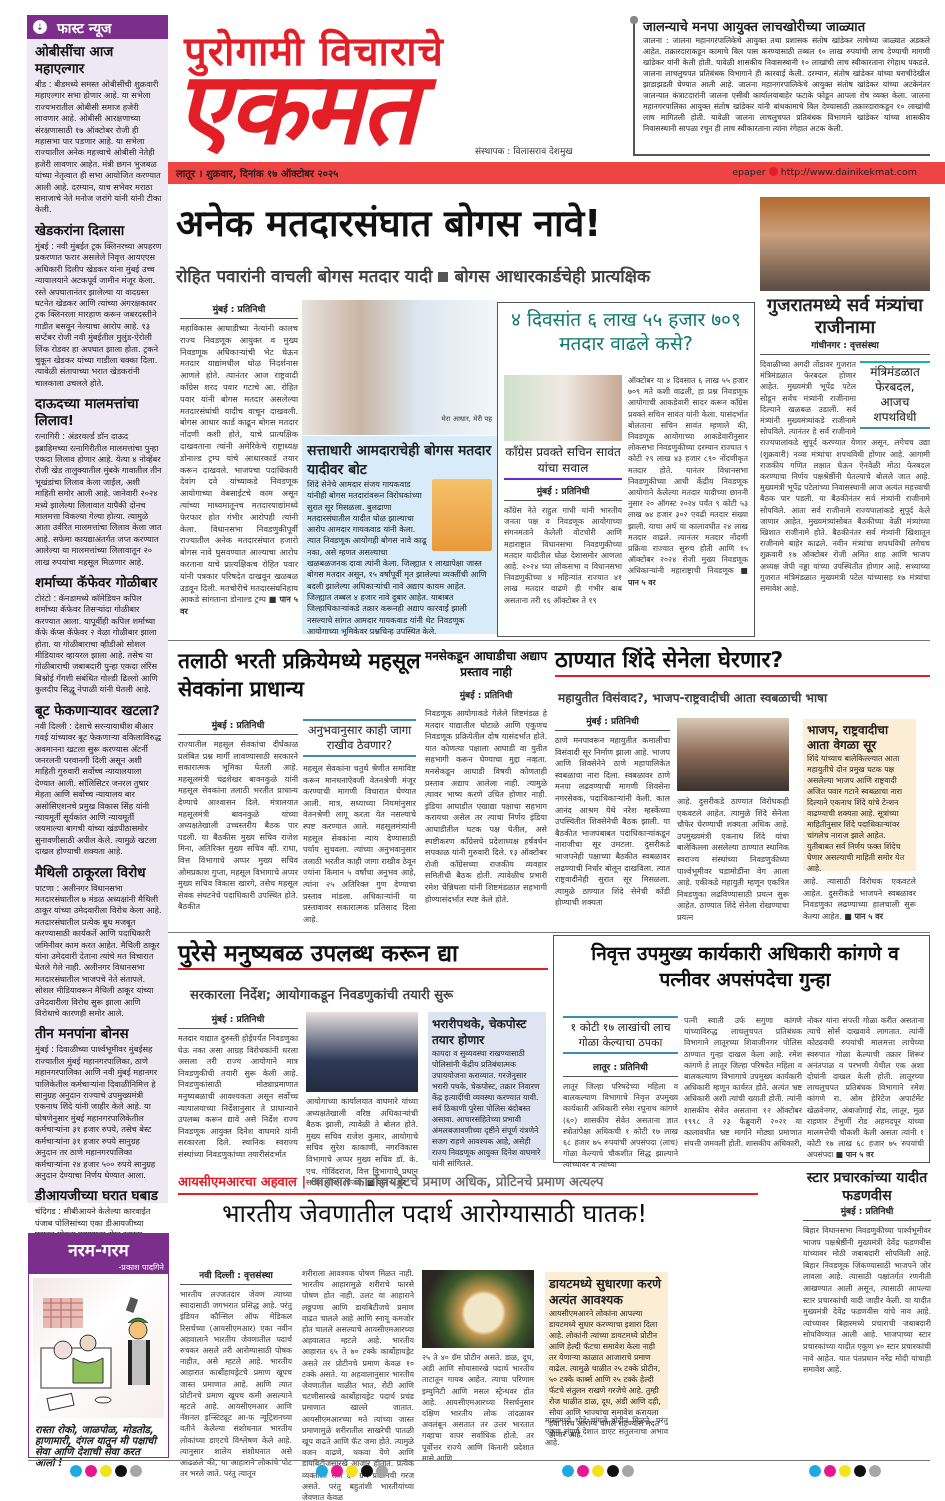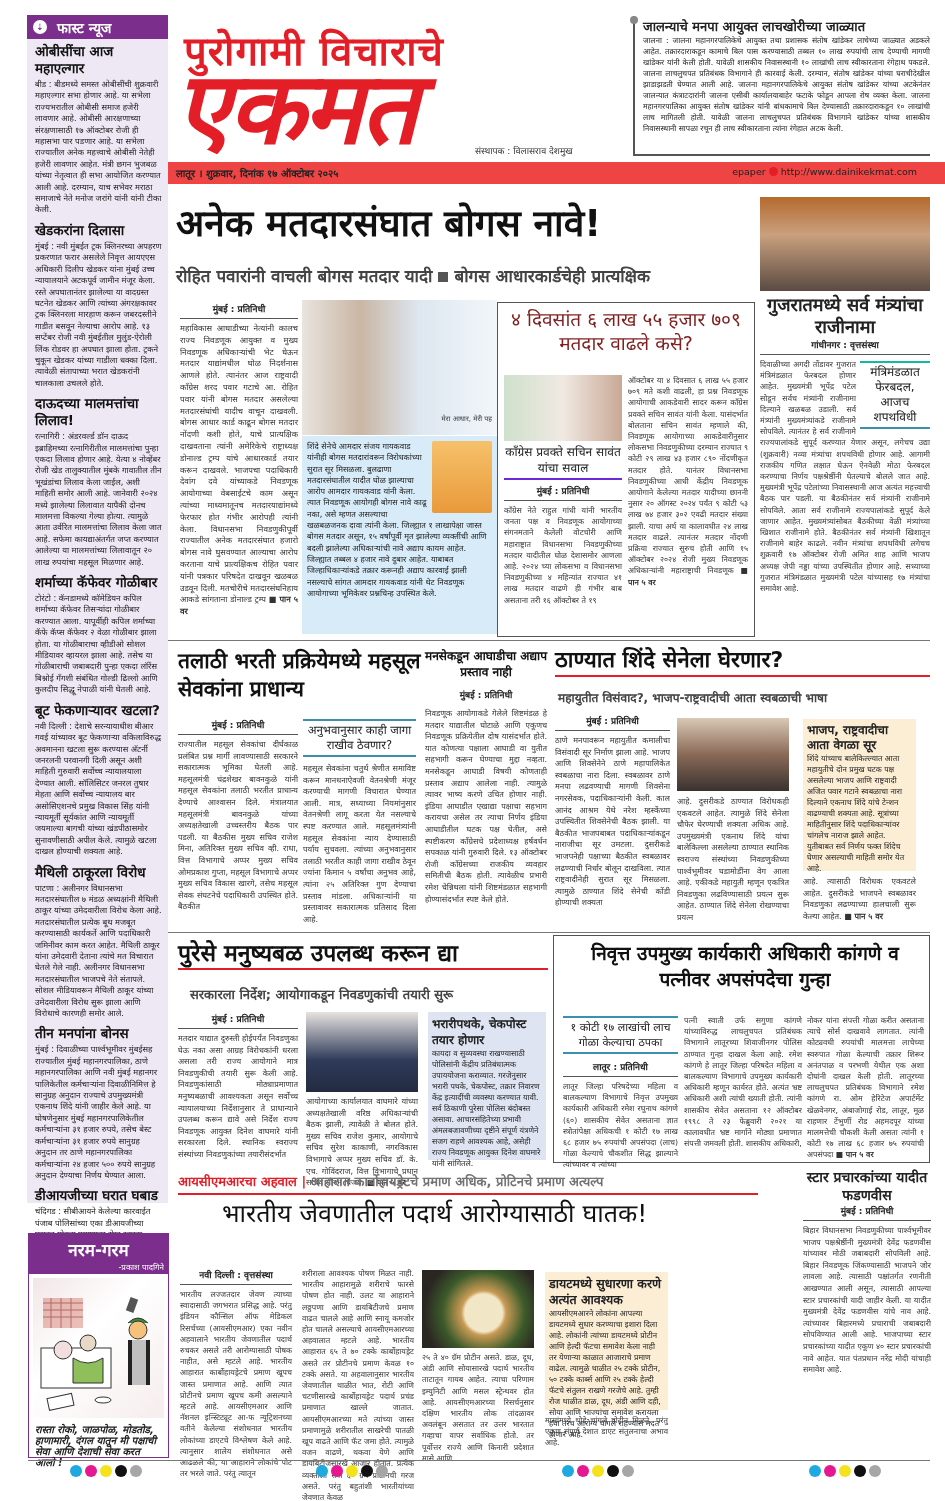--- a/index.html
+++ b/index.html
@@ -44,21 +44,21 @@
   #lead-sub .sq { display: inline-block; width: 10px; height: 10px; background: #555; margin: 0 6px; }
   #lead-col1 { left: 180px; top: 302px; width: 118px; }
   #lead-photo { left: 302px; top: 300px; width: 195px; height: 135px; background: linear-gradient(90deg,#e9e4de 0%, #c9b6a5 30%, #dde7f0 60%, #f2f6fa 100%); }
   #lead-photo .cap { position: absolute; right: 5px; bottom: 12px; font-size: 7px; color: #333; }
   #sub-box { left: 302px; top: 436px; width: 195px; height: 198px; background: #d7ecf8; padding: 5px; }
   #sub-box h3 { font-size: 14px; line-height: 19px; font-weight: bold; }
   #sub-box .mla { float: right; width: 60px; height: 72px; background: linear-gradient(#f6c16a,#e99a3b); margin-left: 4px; border-radius: 2px; }
   #sub-box p { font-size: 8px; line-height: 11.3px; }
 
   #voters-box { left: 497px; top: 302px; width: 258px; height: 335px; border: 1px solid #555; padding: 4px 6px; }
-  #voters-box h2 { font-size: 19px; line-height: 24px; text-align: center; font-weight: normal; color: #7f1d1d; margin-bottom: 4px; }
+  #voters-box h2 { font-size: 19px; line-height: 24px; text-align: center; font-weight: normal; color: #0f766e; margin-bottom: 4px; }
   .vb-left { position: absolute; left: 6px; top: 72px; width: 118px; }
   .vb-photo { height: 66px; background: linear-gradient(90deg,#cfe0cc,#f0e9e2 50%,#c9a895); margin-bottom: 3px; }
   .vb-cap { font-size: 12px; line-height: 16px; text-align: center; border-bottom: 2px solid #6d28d9; padding-bottom: 2px; margin-bottom: 4px; }
   .vb-right { position: absolute; left: 130px; top: 72px; width: 120px; }
 
   #gujarat { left: 760px; top: 197px; width: 170px; }
   #gujarat .ph { height: 94px; background: linear-gradient(#b46a2e,#caa07e 40%,#5a4b42); }
   #gujarat h2 { font-size: 18px; line-height: 22px; text-align: center; font-weight: bold; margin-top: 3px; }
   #gujarat .pull { float: right; width: 70px; font-size: 12px; line-height: 15px; text-align: center; border-top: 2px solid #14b8a6; border-bottom: 2px solid #3b8fb0; margin: 2px 0 2px 4px; padding: 2px 0; }
 
@@ -206,20 +206,21 @@
   <span>रोहित पवारांनी वाचली बोगस मतदार यादी</span><span class="sq"></span><span>बोगस आधारकार्डचेही प्रात्यक्षिक</span>
 </div>
 <div id="lead-col1" class="abs">
   <div class="byline">मुंबई : प्रतिनिधी</div>
   <p class="body-text" style="font-size:8.2px;line-height:11.8px;"><span>महाविकास आघाडीच्या नेत्यांनी कालच राज्य निवडणूक आयुक्त व मुख्य निवडणूक अधिकाऱ्यांची भेट घेऊन मतदार याद्यांमधील घोळ निदर्शनास आणले होते. त्यानंतर आज राष्ट्रवादी काँग्रेस शरद पवार गटाचे आ. रोहित पवार यांनी बोगस मतदार असलेल्या मतदारसंघांची यादीच वाचून दाखवली. बोगस आधार कार्ड काढून बोगस मतदार नोंदणी कशी होते, याचे प्रात्यक्षिक दाखवताना त्यांनी अमेरिकेचे राष्ट्राध्यक्ष डोनाल्ड ट्रम्प यांचे आधारकार्ड तयार करून दाखवले. भाजपचा पदाधिकारी देवांग दवे यांच्याकडे निवडणूक आयोगाच्या वेबसाईटचे काम असून त्यांच्या माध्यमातूनच मतदारयाद्यांमध्ये फेरफार होत गंभीर आरोपही त्यांनी केला. विधानसभा निवडणुकीपूर्वी राज्यातील अनेक मतदारसंघात हजारो बोगस नावे घुसवण्यात आल्याचा आरोप करताना याचे प्रात्यक्षिकच रोहित पवार यांनी पत्रकार परिषदेत दाखवून खळबळ उडवून दिली. मतचोरीचे मतदारसंघनिहाय आकडे सांगताना डोनाल्ड ट्रम्प</span> <span class="pan">■ पान ५ वर</span></p>
 </div>
 <div id="lead-photo" class="abs">
   <span class="cap">मेरा आधार, मेरी पह</span>
 </div>
 <div id="sub-box" class="abs">
+  <h3>सत्ताधारी आमदाराचेही बोगस मतदार यादीवर बोट</h3>
   <div class="mla"></div>
   <p>शिंदे सेनेचे आमदार संजय गायकवाड यांनीही बोगस मतदारांवरून विरोधकांच्या सुरात सूर मिसळला. बुलढाणा मतदारसंघातील यादीत घोळ झाल्याचा आरोप आमदार गायकवाड यांनी केला. त्यात निवडणूक आयोगही बोगस नावे काढू नका, असे म्हणत असल्याचा खळबळजनक दावा त्यांनी केला. जिल्ह्यात १ लाखापेक्षा जास्त बोगस मतदार असून, १५ वर्षांपूर्वी मृत झालेल्या व्यक्तींची आणि बदली झालेल्या अधिकाऱ्यांची नावे अद्याप कायम आहेत. जिल्ह्यात तब्बल ४ हजार नावे दुबार आहेत. याबाबत जिल्हाधिकाऱ्यांकडे तक्रार करूनही अद्याप कारवाई झाली नसल्याचे सांगत आमदार गायकवाड यांनी थेट निवडणूक आयोगाच्या भूमिकेवर प्रश्नचिन्ह उपस्थित केले.</p>
 </div>
 
 <div id="voters-box" class="abs">
   <h2>४ दिवसांत ६ लाख ५५ हजार ७०९ मतदार वाढले कसे?</h2>
   <div class="vb-left">
     <div class="vb-photo"></div>
     <div class="vb-cap">काँग्रेस प्रवक्ते सचिन सावंत यांचा सवाल</div>
     <div class="byline">मुंबई : प्रतिनिधी</div>

